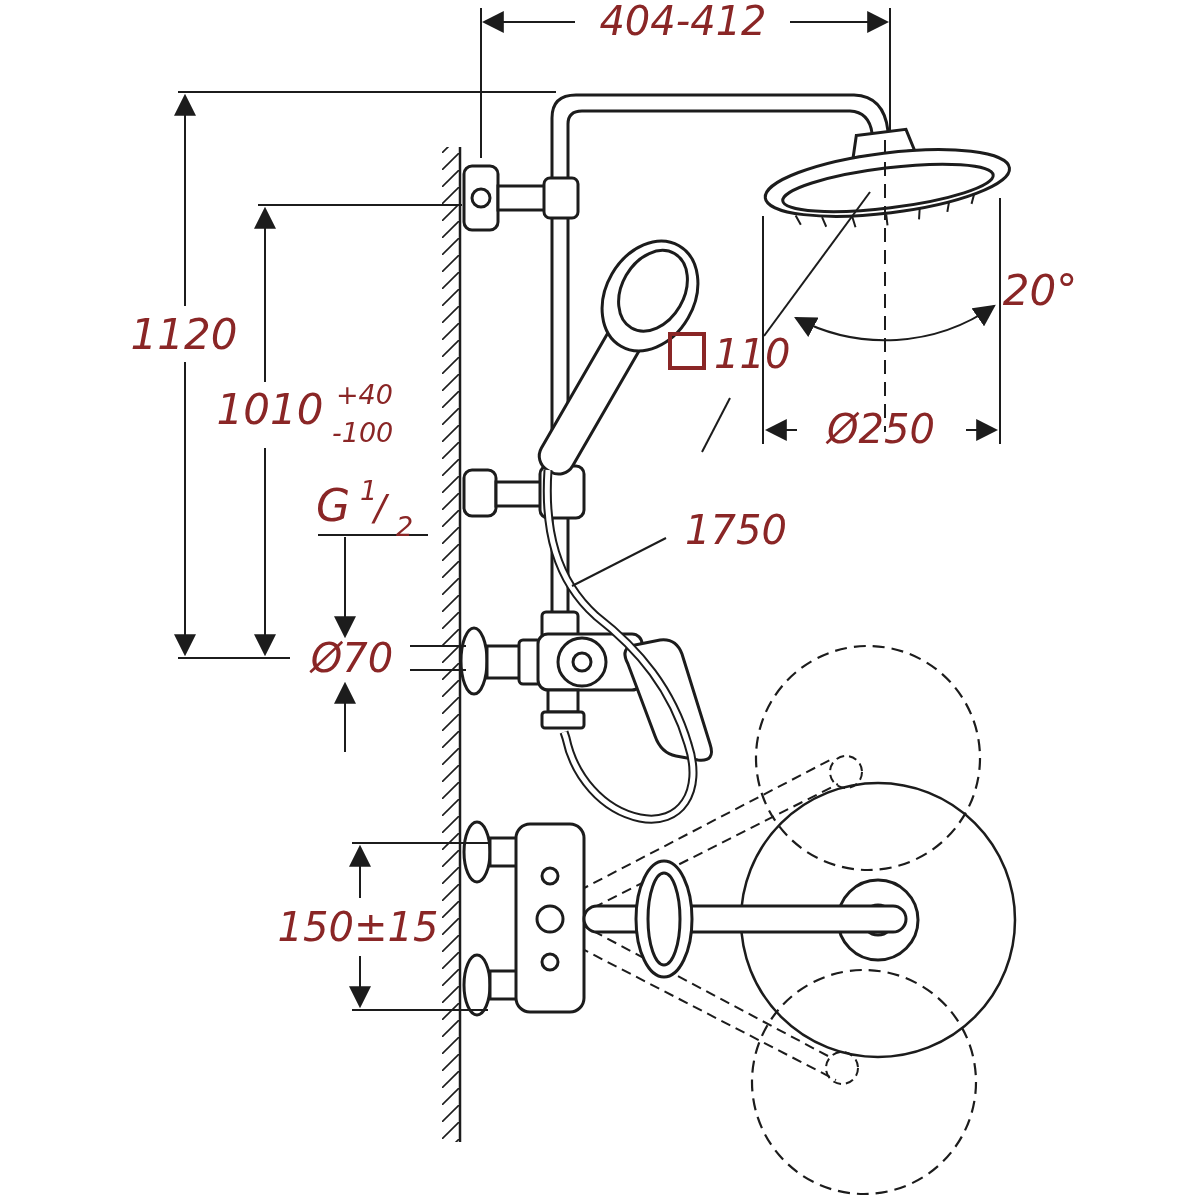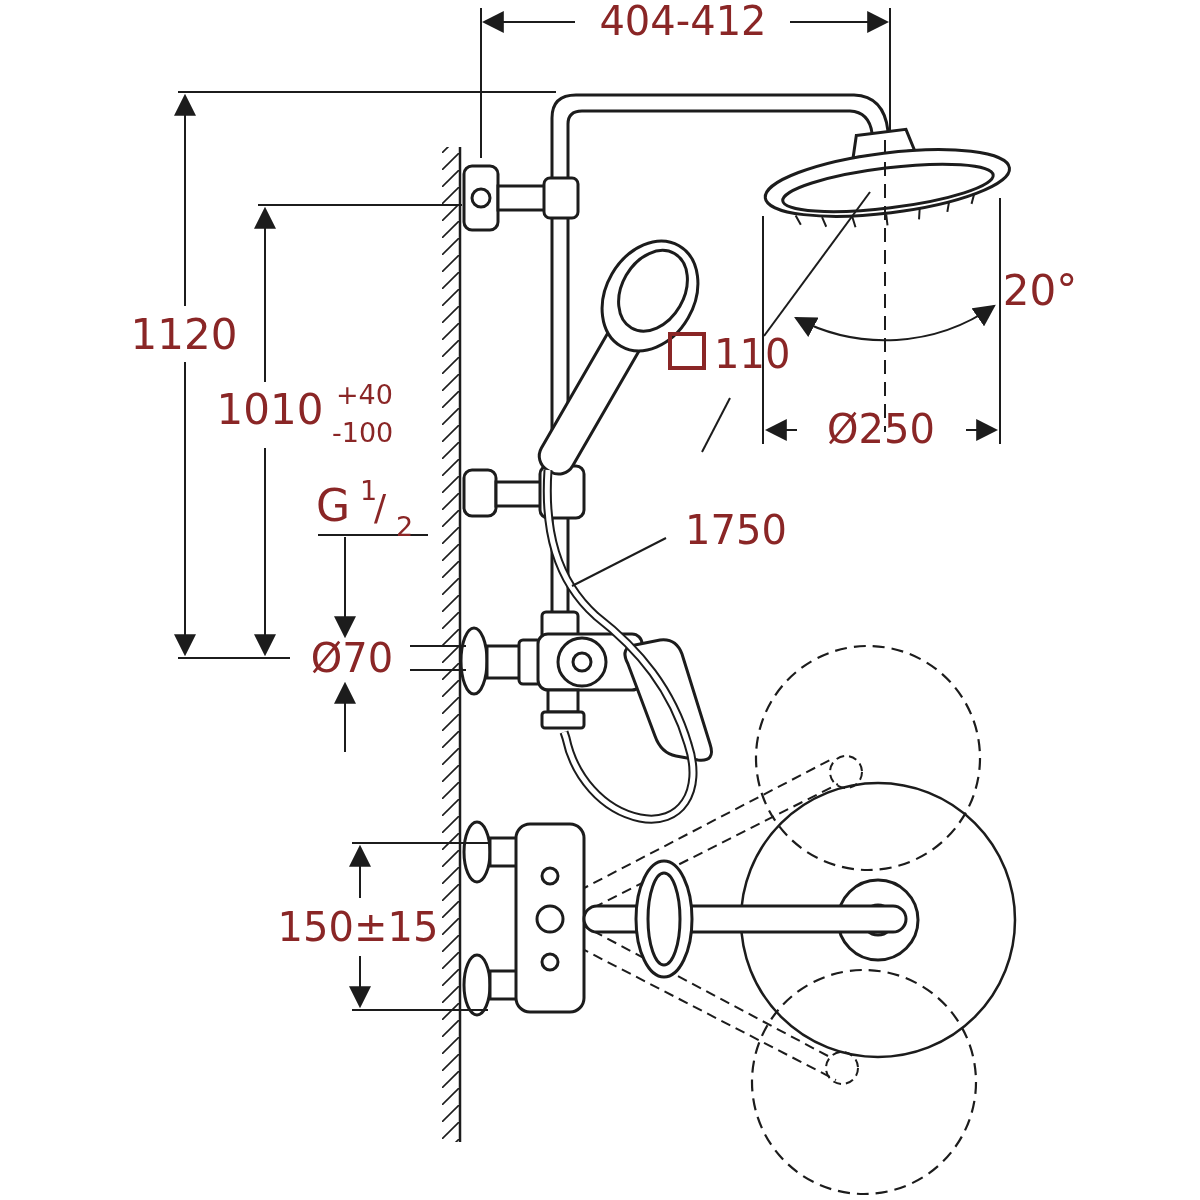--- a/index.html
+++ b/index.html
@@ -1,21 +1,21 @@
 <!DOCTYPE html>
 <html style="--line: #1c1c1c; --dim: #8a2626; --bg: #ffffff;"><head>
 <meta charset="utf-8">
 <style>
   :root{
     --line:#1c1c1c;
     --dim:#8a2626;
     --bg:#ffffff;
   }
   html,body{margin:0;padding:0;background:var(--bg);}
-  .stage{position:relative;width:1200px;height:1200px;background:var(--bg);overflow:hidden;}
+  .stage{position:relative;width:1200px;height:1200px;background:var(--bg);overflow:hidden;font-style:italic;}
   svg{display:block;}
   .ln{stroke:var(--line);fill:none;stroke-width:3;}
   .lnw{stroke:var(--line);fill:#fff;stroke-width:3;}
   .thin{stroke-width:2.5;}
   .dim{stroke:var(--line);fill:none;stroke-width:2;}
   .dashbig{stroke-dasharray:12 7;stroke-width:2.2;}
   .dashsm{stroke-dasharray:8 5;stroke-width:2;}
   .dasharm{stroke-dasharray:10 6;stroke-width:2;}
   .dashcl{stroke-dasharray:14 8;}
   text{fill:var(--dim);font-family:"DejaVu Sans","Liberation Sans",sans-serif;}

